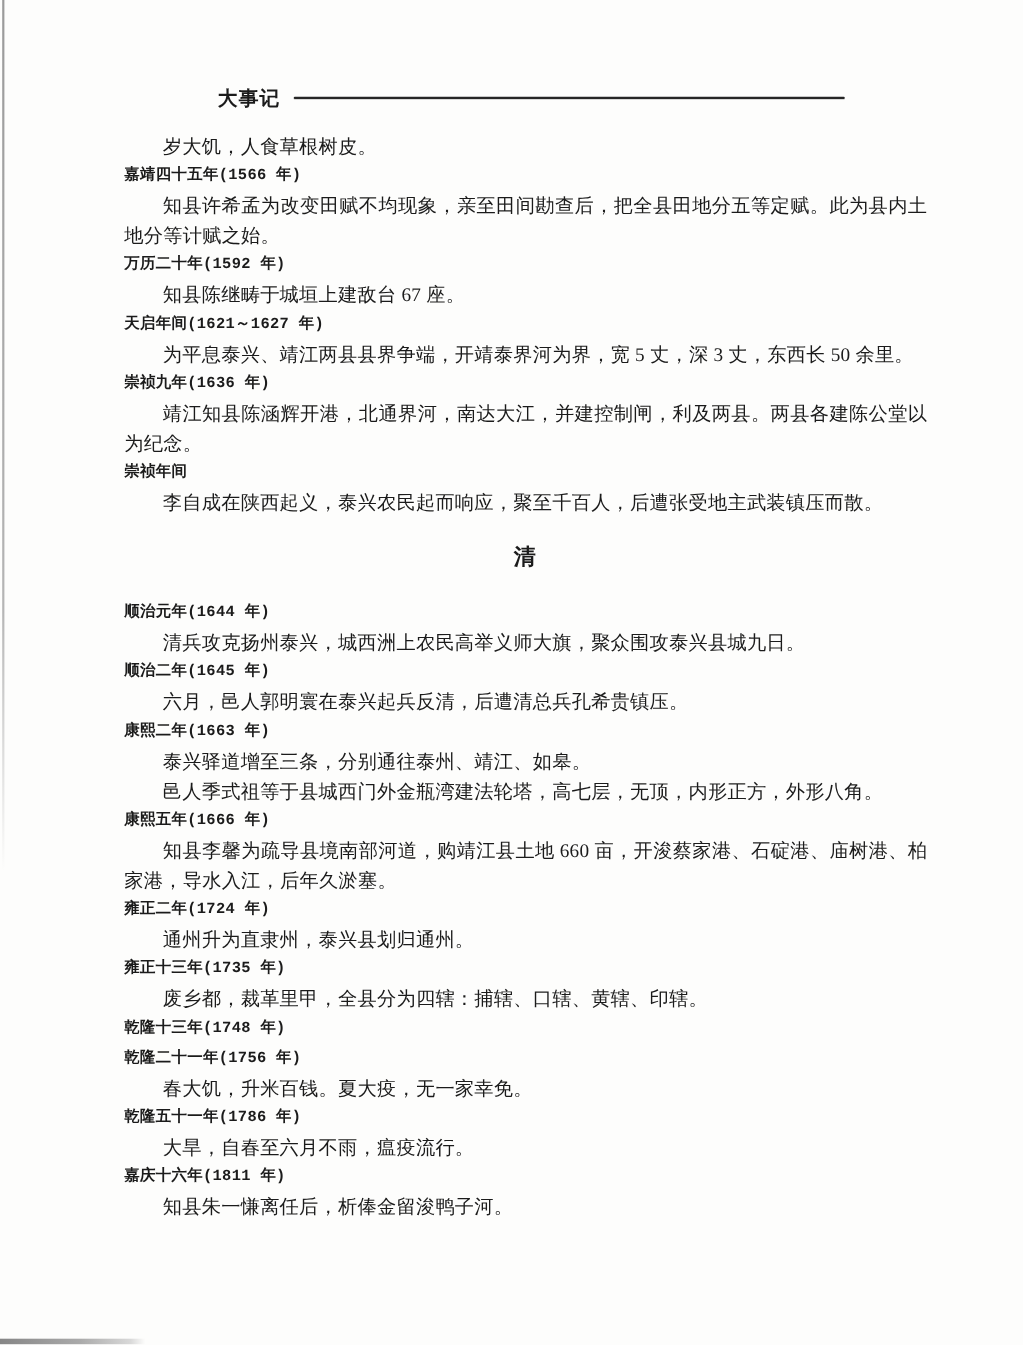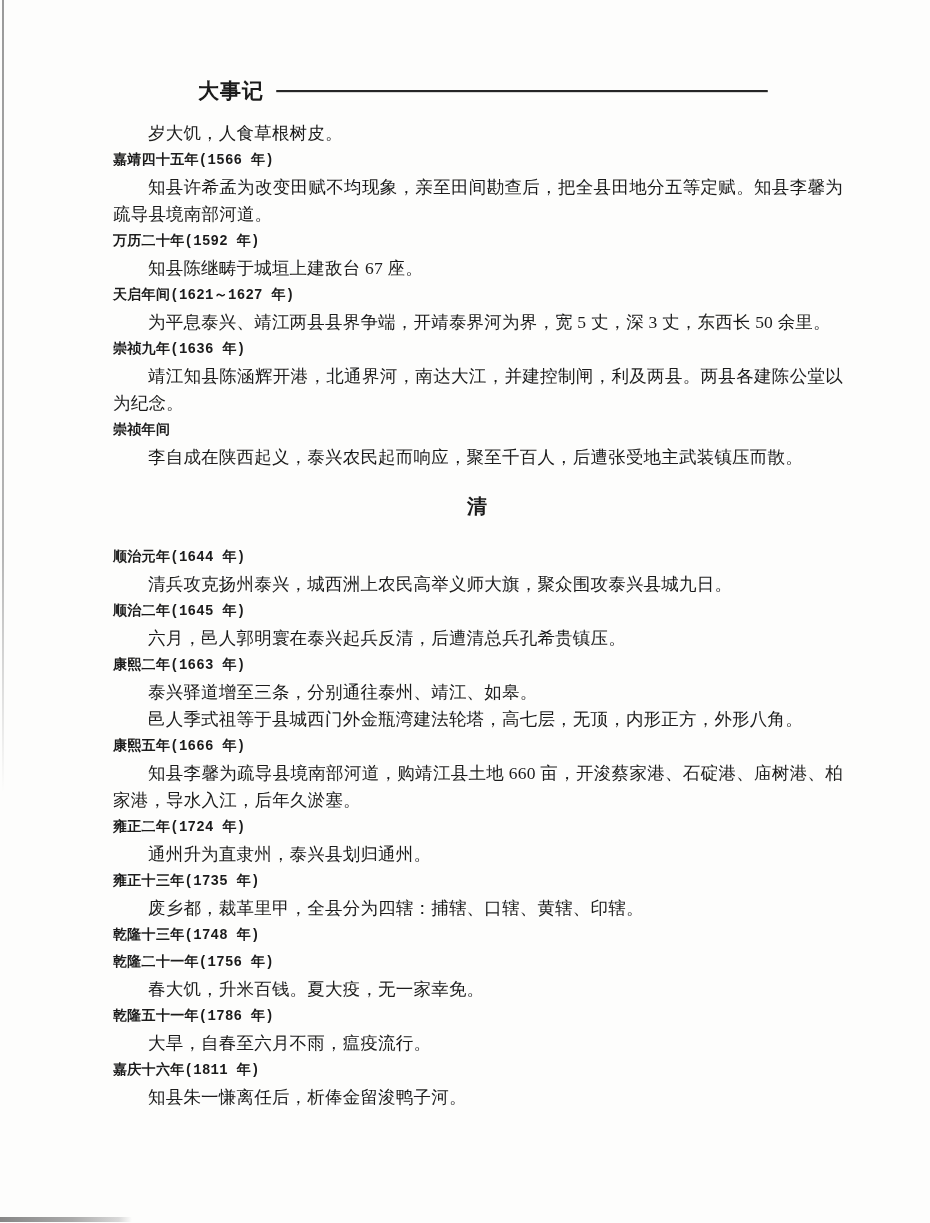--- a/index.html
+++ b/index.html
@@ -38,21 +38,21 @@
     position: absolute;
     top: 77px;
     left: 198px;
     width: 570px;
     display: flex;
     align-items: center;
   }
   .page-header .title {
     font-family: Liberation Serif, serif;
     font-weight: bold;
-    font-size: 21px;
+    font-size: 18px;
     letter-spacing: 1px;
     white-space: nowrap;
   }
   .page-header .rule {
     flex: 1;
     height: 2px;
     margin-left: 12px;
     background: #262626;
     border-radius: 1px;
     box-shadow: 0 1px 0 rgba(0,0,0,0.15);
@@ -99,21 +99,21 @@
   <div class="scan-bottom-artifact"></div>
 
   <div class="page-header">
     <span class="title">大事记</span>
     <span class="rule"></span>
   </div>
 
   <div class="content">
     <p class="para">岁大饥，人食草根树皮。</p>
     <p class="heading">嘉靖四十五年(1566 年)</p>
-    <p class="para">知县许希孟为改变田赋不均现象，亲至田间勘查后，把全县田地分五等定赋。知县李馨为疏导县境南部河道。</p>
+    <p class="para">知县许希孟为改变田赋不均现象，亲至田间勘查后，把全县田地分五等定赋。此为县内土地分等计赋之始。</p>
     <p class="heading">万历二十年(1592 年)</p>
     <p class="para">知县陈继畴于城垣上建敌台 67 座。</p>
     <p class="heading">天启年间(1621～1627 年)</p>
     <p class="para">为平息泰兴、靖江两县县界争端，开靖泰界河为界，宽 5 丈，深 3 丈，东西长 50 余里。</p>
     <p class="heading">崇祯九年(1636 年)</p>
     <p class="para">靖江知县陈涵辉开港，北通界河，南达大江，并建控制闸，利及两县。两县各建陈公堂以为纪念。</p>
     <p class="heading">崇祯年间</p>
     <p class="para">李自成在陕西起义，泰兴农民起而响应，聚至千百人，后遭张受地主武装镇压而散。</p>
 
     <p class="section-title">清</p>

